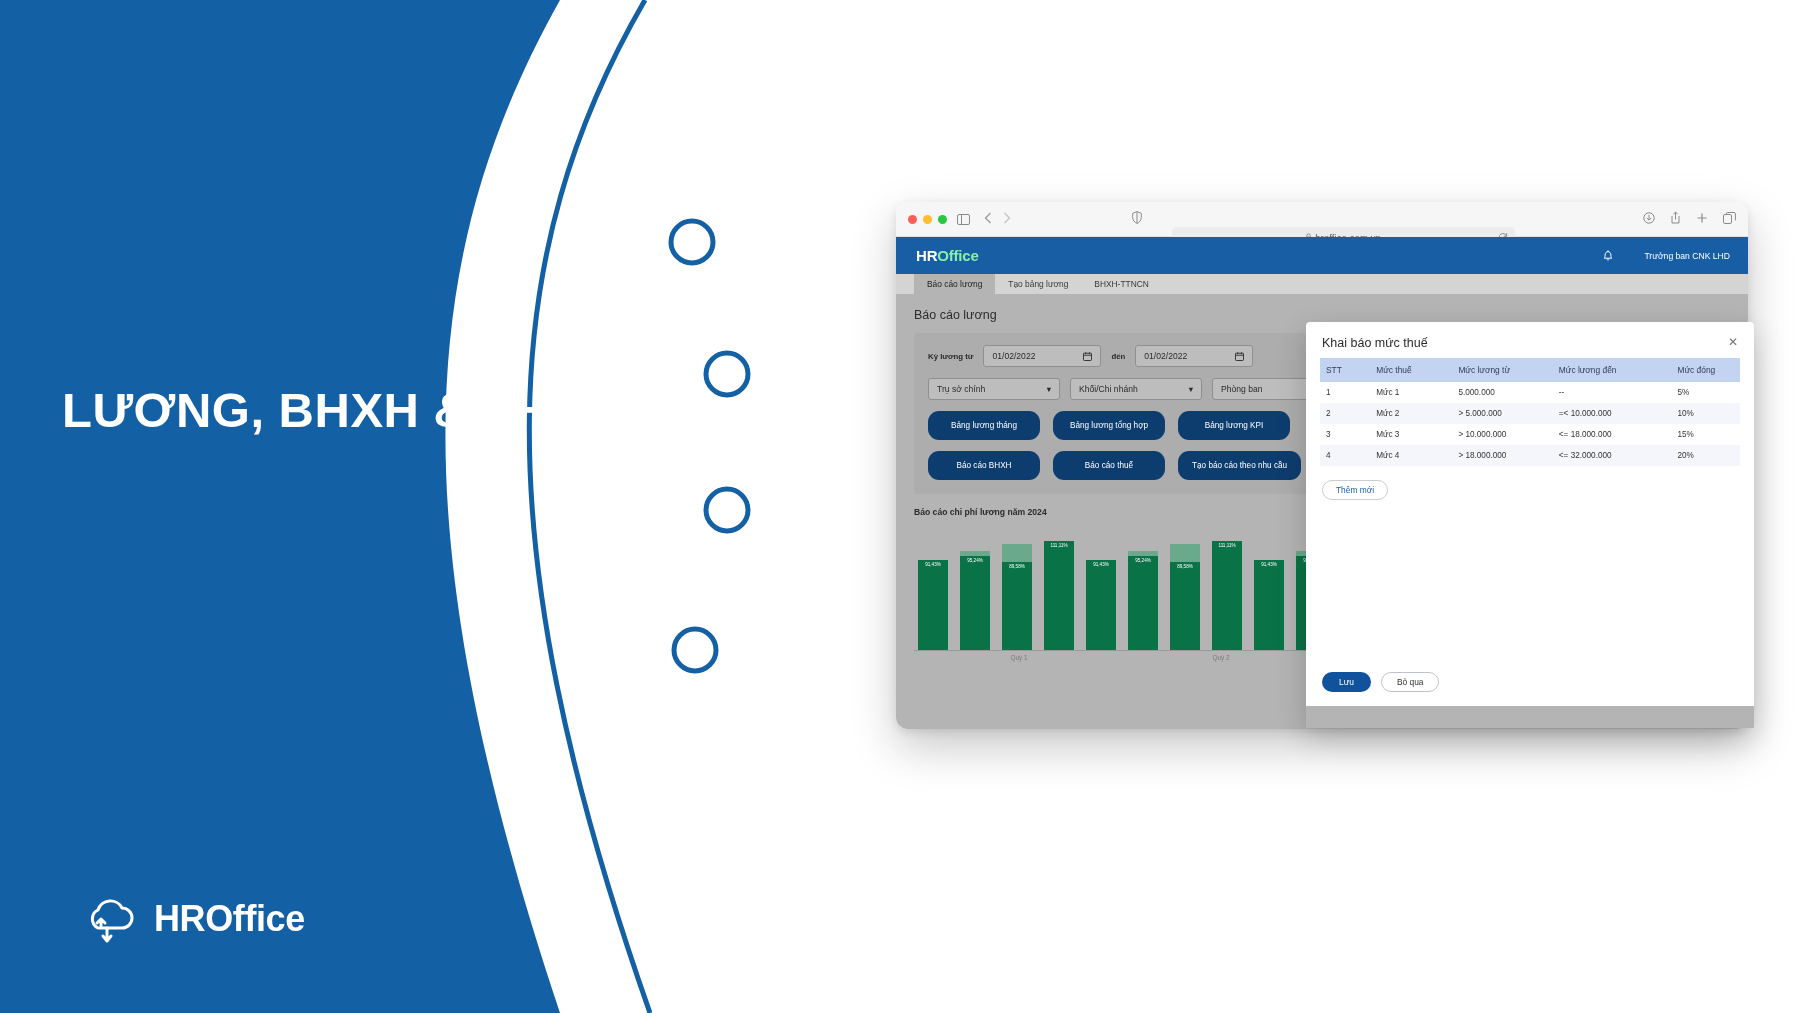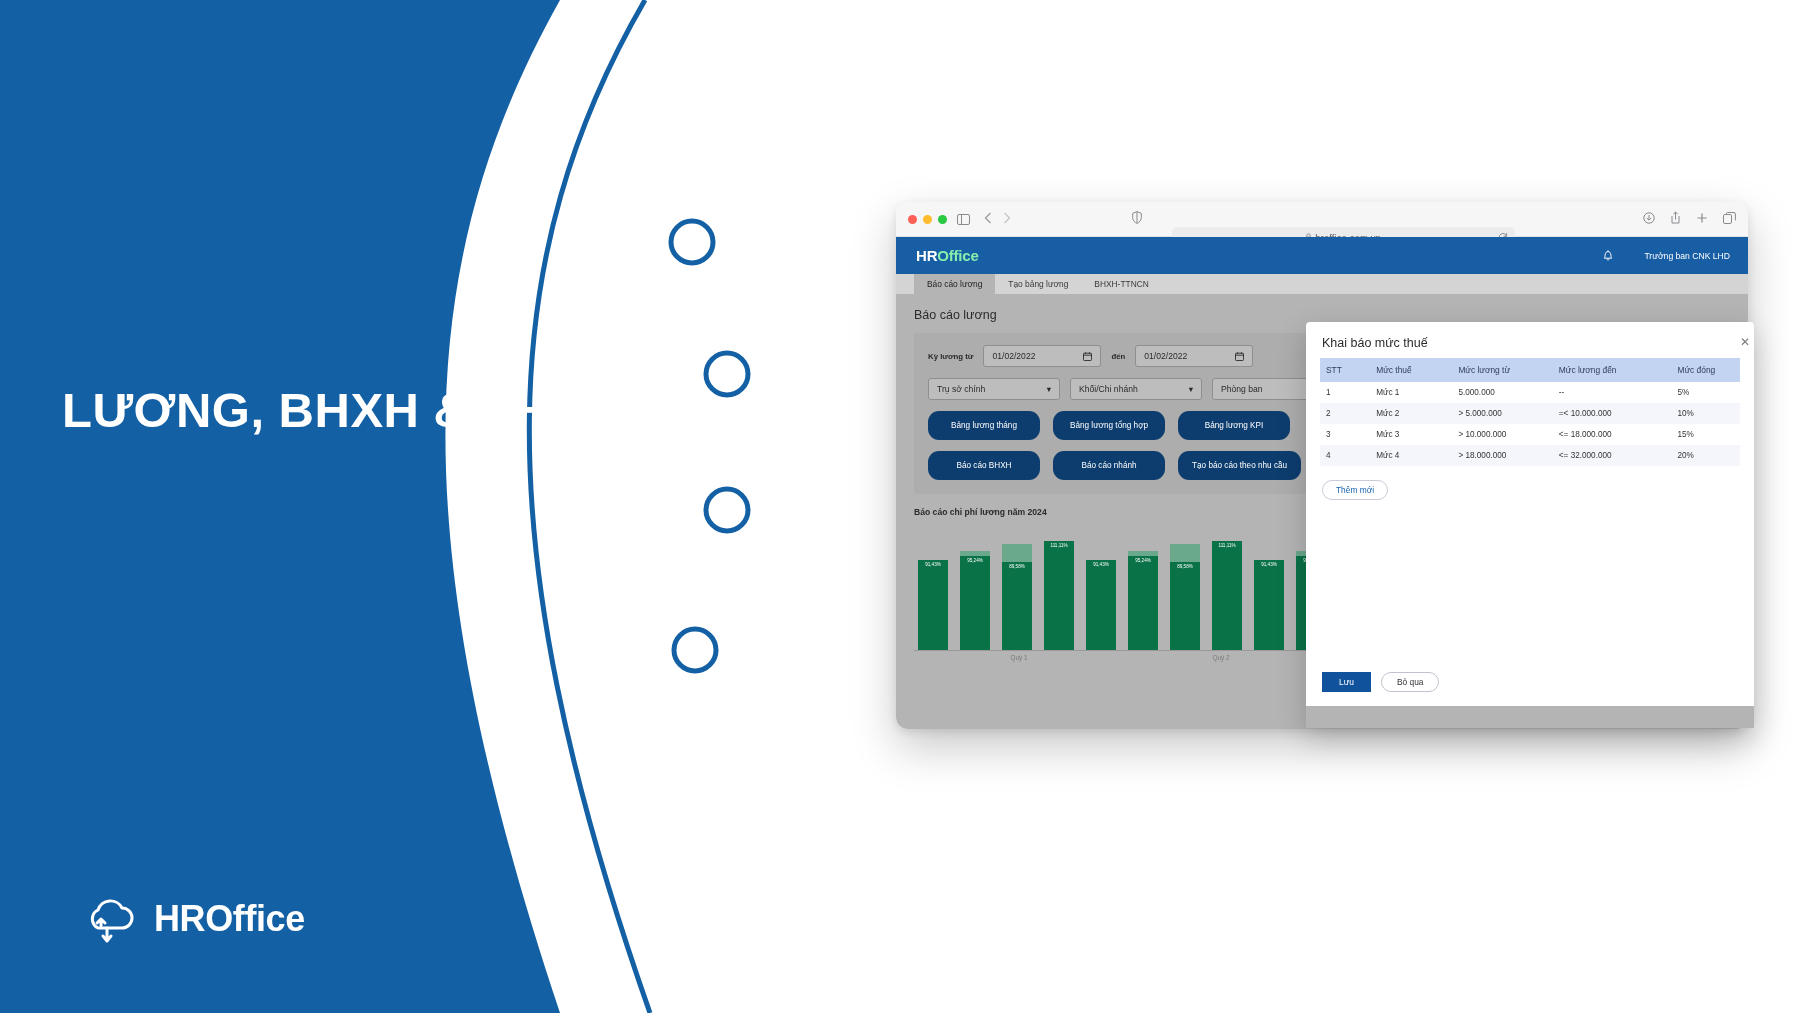--- a/index.html
+++ b/index.html
@@ -116,42 +116,42 @@
   .axis-row { display:flex; margin-top:3px; padding:0 4px; }
   .axis-lbl { font-size:6.4px; color:#7a7a7a; text-align:center; }
 
   
   .modal {
     position:absolute; left:1306px; top:322px; width:448px; height:406px;
     background:#ffffff; border-radius:4px; z-index:9;
     box-shadow:0 10px 30px rgba(0,0,0,.20);
     display:flex; flex-direction:column;
   }
-  .modal-head { padding:14px 4px 8px 16px; display:flex; justify-content:space-between; align-items:flex-start; }
+  .modal-head { padding:14px 16px 8px 16px; display:flex; justify-content:space-between; align-items:flex-start; }
   .modal-title { font-size:12.5px; color:#2c2c2c; }
   .modal-close { font-size:12px; color:#777; cursor:pointer; line-height:1; }
   .modal-body { flex:1; padding:0 14px; overflow:hidden; }
 
   table.tax { width:100%; border-collapse:collapse; }
   table.tax th {
     background:#c3d3f2; font-size:8.4px; color:#2f3e58; font-weight:normal;
     text-align:left; padding:7px 6px;
   }
   table.tax td { font-size:8.2px; color:#333; padding:6px 6px; }
   table.tax tbody tr:nth-child(even) { background:#f4f6fb; }
   .col-stt{width:11%;} .col-muc{width:18%;} .col-from{width:22%;} .col-to{width:26%;} .col-rate{width:15%;}
 
   .add-btn {
     margin:14px 0 0 2px; display:inline-flex; align-items:center; justify-content:center;
     height:20px; padding:0 13px; border:1px solid #c8cdd6; border-radius:10px;
     font-size:8.4px; color:#1763ad; background:#fff;
   }
   .modal-foot { padding:12px 16px 14px 16px; display:flex; gap:10px; align-items:center; }
   .btn-save {
-    height:20px; padding:0 17px; border-radius:0; background:#10539c; color:#fff;
+    height:20px; padding:0 17px; border-radius:10px; background:#10539c; color:#fff;
     font-size:8.4px; display:flex; align-items:center; justify-content:center;
   }
   .btn-skip {
     height:20px; padding:0 15px; border-radius:10px; background:#fff; color:#333;
     border:1px solid #bfc4cc; font-size:8.4px; display:flex; align-items:center; justify-content:center;
   }
   .modal-strip { height:22px; background:#b4b4b4; }
 </style>
 </head>
 <body>
@@ -323,21 +323,21 @@
             </div>
           </div>
 
           <div class="btn-row">
             <div class="pill-btn">Bảng lương tháng</div>
             <div class="pill-btn">Bảng lương tổng hợp</div>
             <div class="pill-btn">Bảng lương KPI</div>
           </div>
           <div class="btn-row" style="margin-top:11px">
             <div class="pill-btn">Báo cáo BHXH</div>
-            <div class="pill-btn">Báo cáo nhánh</div>
+            <div class="pill-btn">Báo cáo thuế</div>
             <div class="pill-btn">Tạo báo cáo theo nhu cầu</div>
           </div>
         </div>
 
         <div class="chart-wrap">
           <div class="chart-title">Báo cáo chi phí lương năm 2024</div>
           <div class="chart-plot" id="chart-plot">
               <div class="bar-col">
                 <div class="bar-bot" style="height: 90.0234px; background: rgb(10, 114, 71);">
                   <div class="bar-lbl">91,43%</div>

